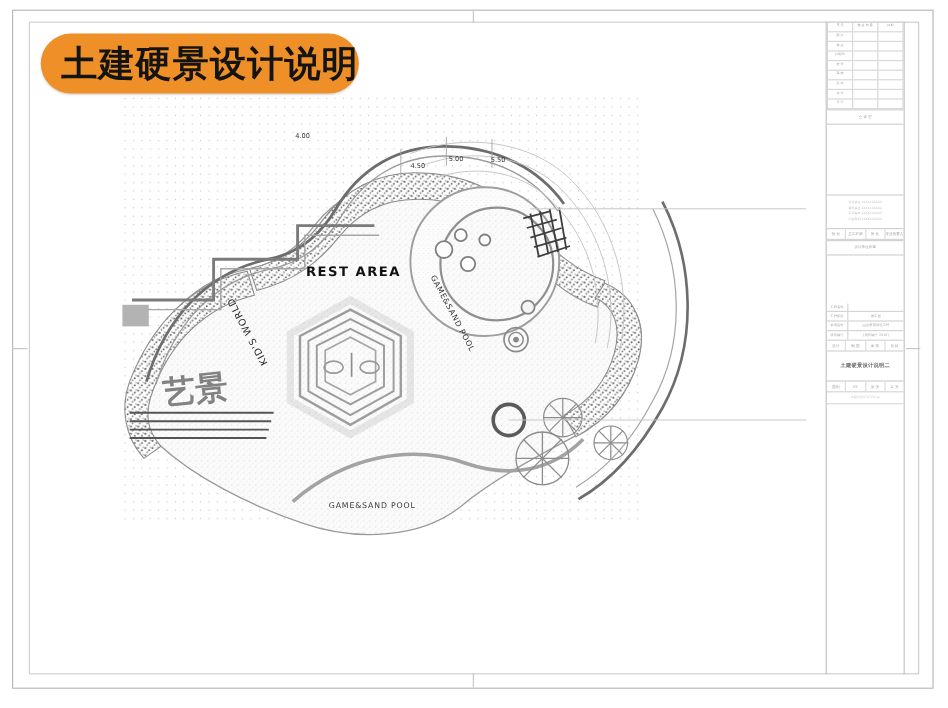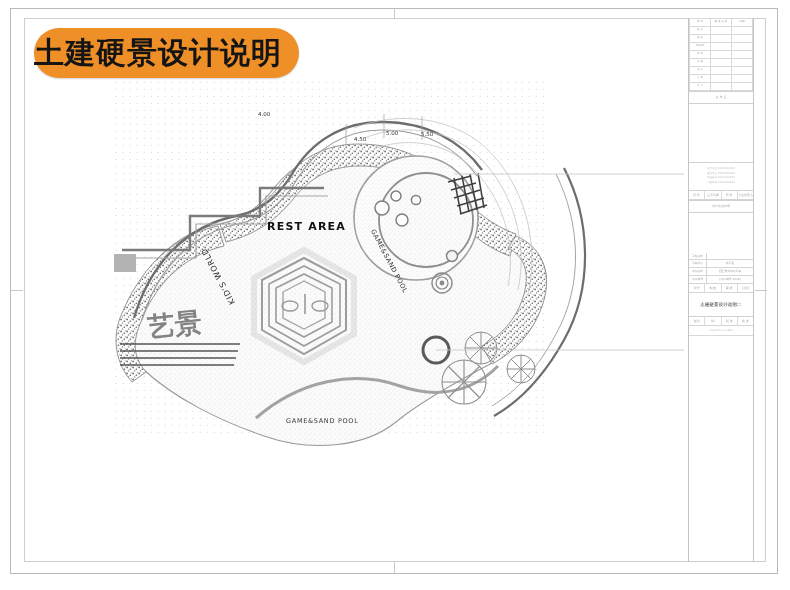--- a/index.html
+++ b/index.html
@@ -48,37 +48,37 @@
 
   
   .title-pill {
     position: absolute;
     left: 34px; top: 28px;
     width: 265px; height: 50px;
     background: #ef8f28;
     border-radius: 26px;
     display: flex;
     align-items: center;
-    justify-content: flex-start;
+    justify-content: flex-end;
     box-shadow: 0 1px 2px rgba(0,0,0,0.18);
     z-index: 40;
   }
   .title-pill span {
     font-family: "DejaVu Sans", sans-serif;
     font-size: 30px;
     font-weight: bold;
     color: #141414;
     letter-spacing: 1px;
     white-space: nowrap;
   }
 
   
   #plan-wrap {
     position: absolute;
-    left: 24px; top: 18px;
+    left: 12px; top: 18px;
     width: 660px; height: 544px;
     overflow: hidden;
   }
   #plan-svg { display: block; }
 
   
   .map-label {
     position: absolute;
     font-family: "DejaVu Sans", sans-serif;
     color: #1a1a1a;

